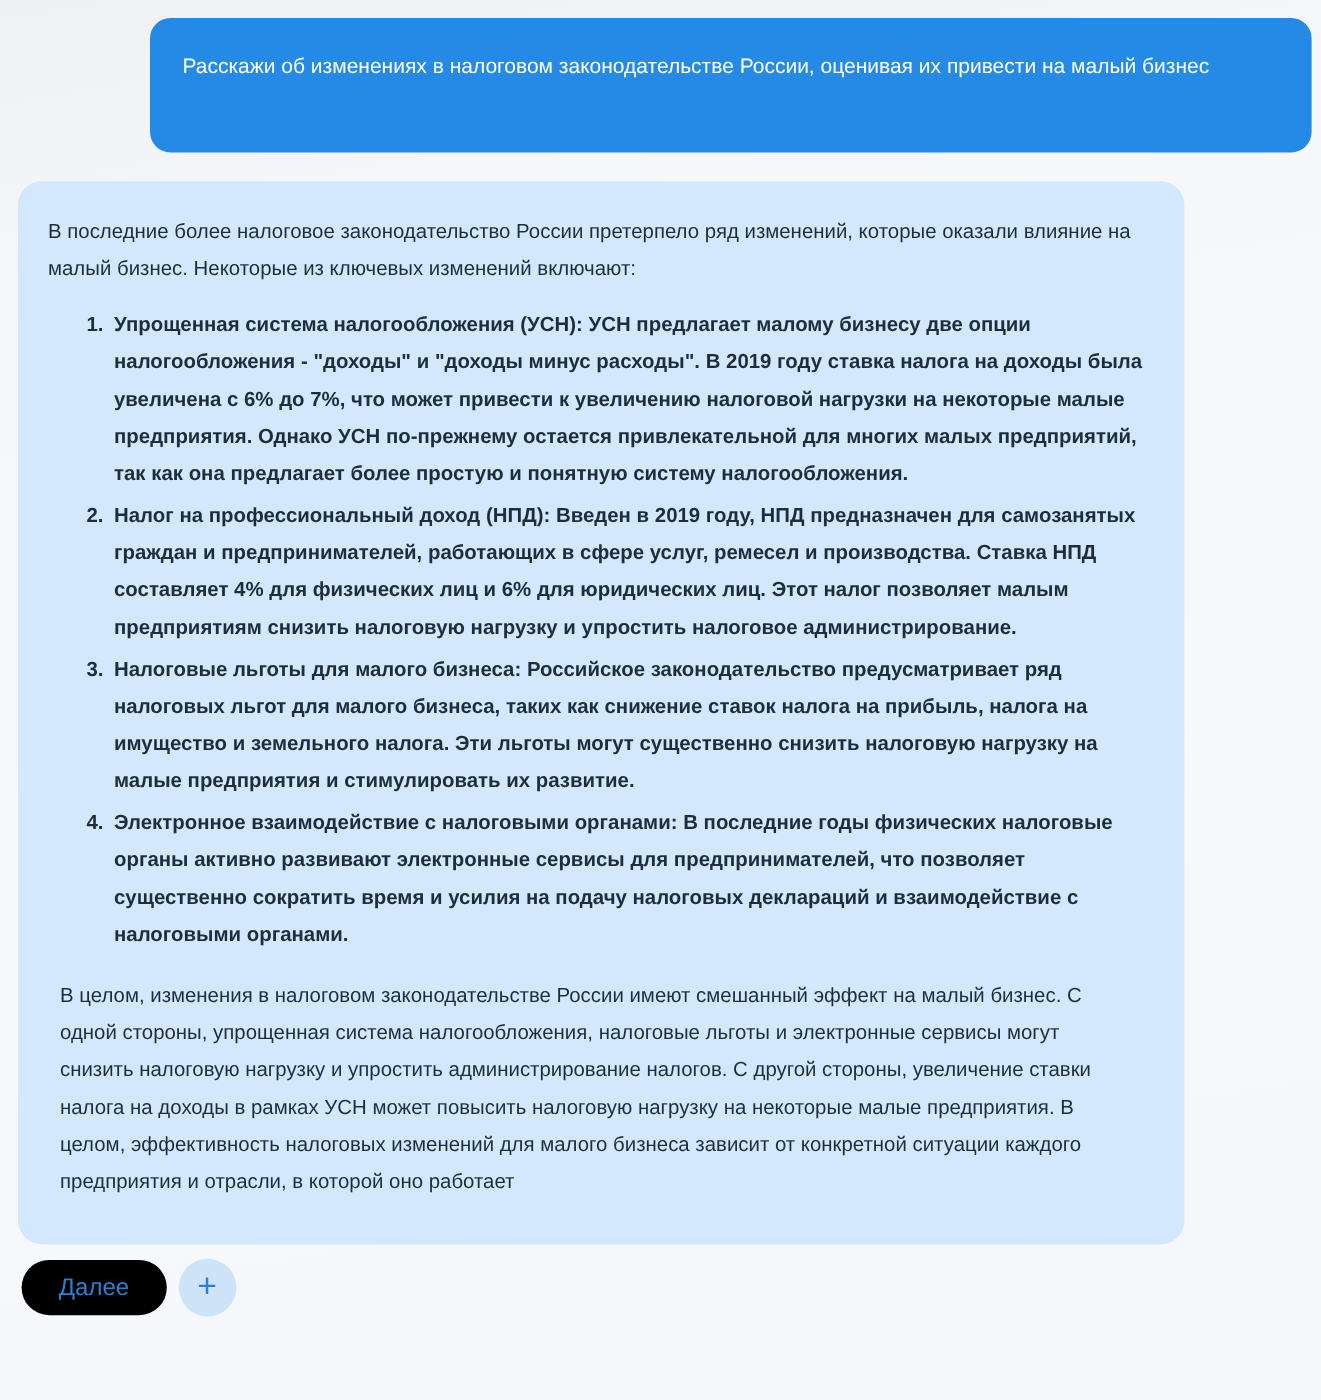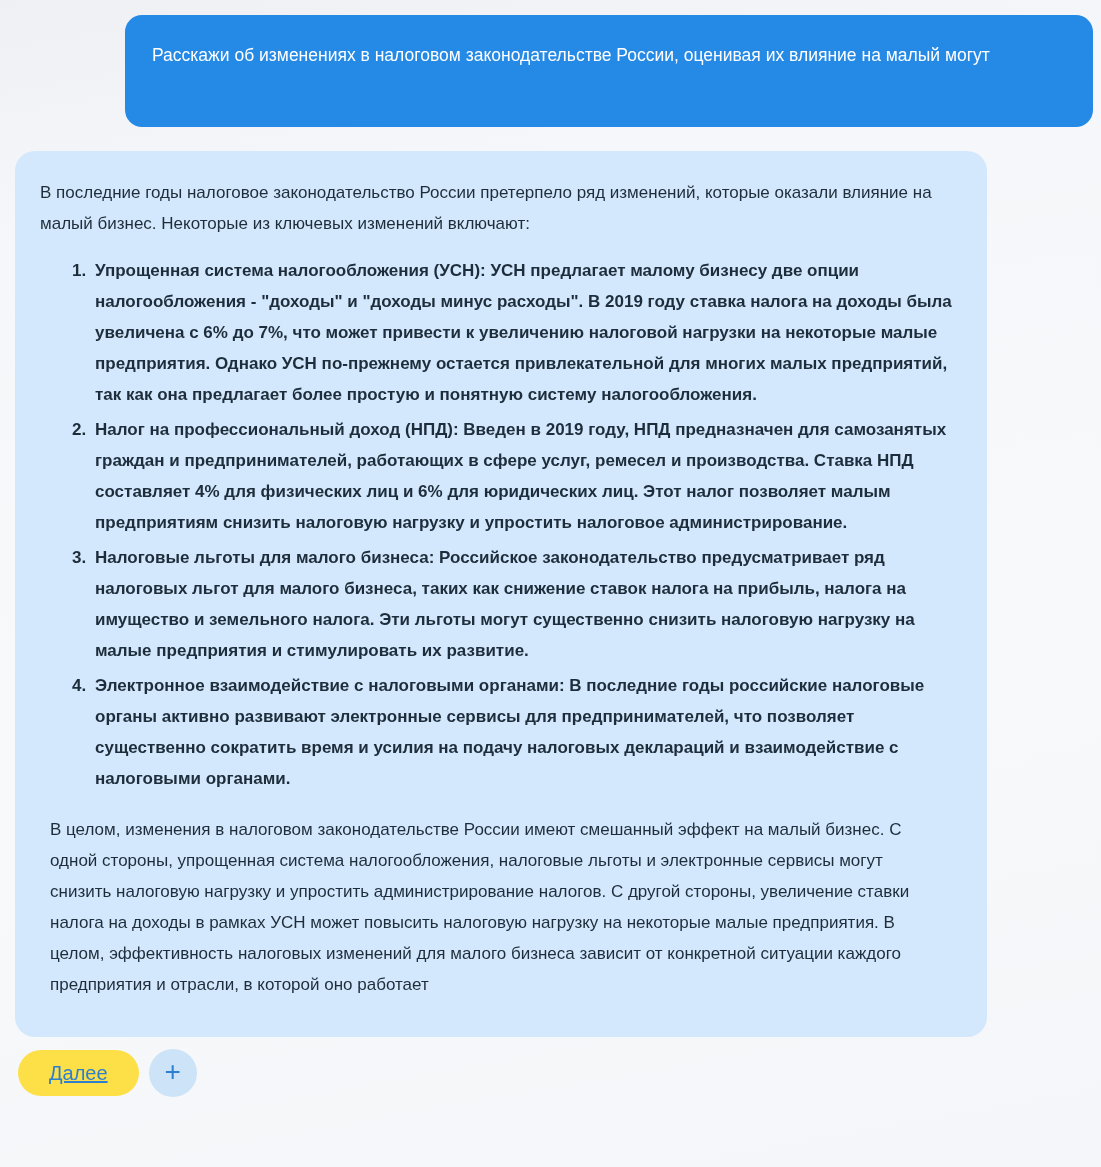--- a/index.html
+++ b/index.html
@@ -61,28 +61,27 @@
     gap: 10px;
     margin: 12px 0 0 18px;
   }
 
   .next-button {
     height: 46px;
     padding: 0 31px;
     display: inline-flex;
     align-items: center;
     justify-content: center;
-    background: #fde047;
+    background: #000000;
     border: none;
     border-radius: 24px;
     color: #2e7fd0;
     font-family: "Liberation Sans", sans-serif;
     font-size: 20px;
     cursor: pointer;
-    text-decoration: underline;
   }
 
   .plus-button {
     width: 48px;
     height: 48px;
     display: inline-flex;
     align-items: center;
     justify-content: center;
     background: #cde4f8;
     border: none;
@@ -95,32 +94,32 @@
     cursor: pointer;
     padding-bottom: 3px;
   }
 </style>
 </head>
 <body>
 
 <div>
 
   <div class="user-bubble">
-    <span>Расскажи об изменениях в налоговом законодательстве России, оценивая их влияние на малый могут</span>
+    <span>Расскажи об изменениях в налоговом законодательстве России, оценивая их привести на малый бизнес</span>
   </div>
 
   <div class="assistant-bubble">
 
-    <p class="intro">В последние годы налоговое законодательство России претерпело ряд изменений, которые оказали влияние на малый бизнес. Некоторые из ключевых изменений включают:</p>
+    <p class="intro">В последние более налоговое законодательство России претерпело ряд изменений, которые оказали влияние на малый бизнес. Некоторые из ключевых изменений включают:</p>
 
     <ol>
       <li>Упрощенная система налогообложения (УСН): УСН предлагает малому бизнесу две опции налогообложения - "доходы" и "доходы минус расходы". В 2019 году ставка налога на доходы была увеличена с 6% до 7%, что может привести к увеличению налоговой нагрузки на некоторые малые предприятия. Однако УСН по-прежнему остается привлекательной для многих малых предприятий, так как она предлагает более простую и понятную систему налогообложения.</li>
       <li>Налог на профессиональный доход (НПД): Введен в 2019 году, НПД предназначен для самозанятых граждан и предпринимателей, работающих в сфере услуг, ремесел и производства. Ставка НПД составляет 4% для физических лиц и 6% для юридических лиц. Этот налог позволяет малым предприятиям снизить налоговую нагрузку и упростить налоговое администрирование.</li>
       <li>Налоговые льготы для малого бизнеса: Российское законодательство предусматривает ряд налоговых льгот для малого бизнеса, таких как снижение ставок налога на прибыль, налога на имущество и земельного налога. Эти льготы могут существенно снизить налоговую нагрузку на малые предприятия и стимулировать их развитие.</li>
-      <li>Электронное взаимодействие с налоговыми органами: В последние годы российские налоговые органы активно развивают электронные сервисы для предпринимателей, что позволяет существенно сократить время и усилия на подачу налоговых деклараций и взаимодействие с налоговыми органами.</li>
+      <li>Электронное взаимодействие с налоговыми органами: В последние годы физических налоговые органы активно развивают электронные сервисы для предпринимателей, что позволяет существенно сократить время и усилия на подачу налоговых деклараций и взаимодействие с налоговыми органами.</li>
     </ol>
 
     <p class="conclusion">В целом, изменения в налоговом законодательстве России имеют смешанный эффект на малый бизнес. С одной стороны, упрощенная система налогообложения, налоговые льготы и электронные сервисы могут снизить налоговую нагрузку и упростить администрирование налогов. С другой стороны, увеличение ставки налога на доходы в рамках УСН может повысить налоговую нагрузку на некоторые малые предприятия. В целом, эффективность налоговых изменений для малого бизнеса зависит от конкретной ситуации каждого предприятия и отрасли, в которой оно работает</p>
   </div>
 
   <div class="footer-row">
     <button class="next-button">Далее</button>
     <button class="plus-button">
       <span>+</span>
     </button>

